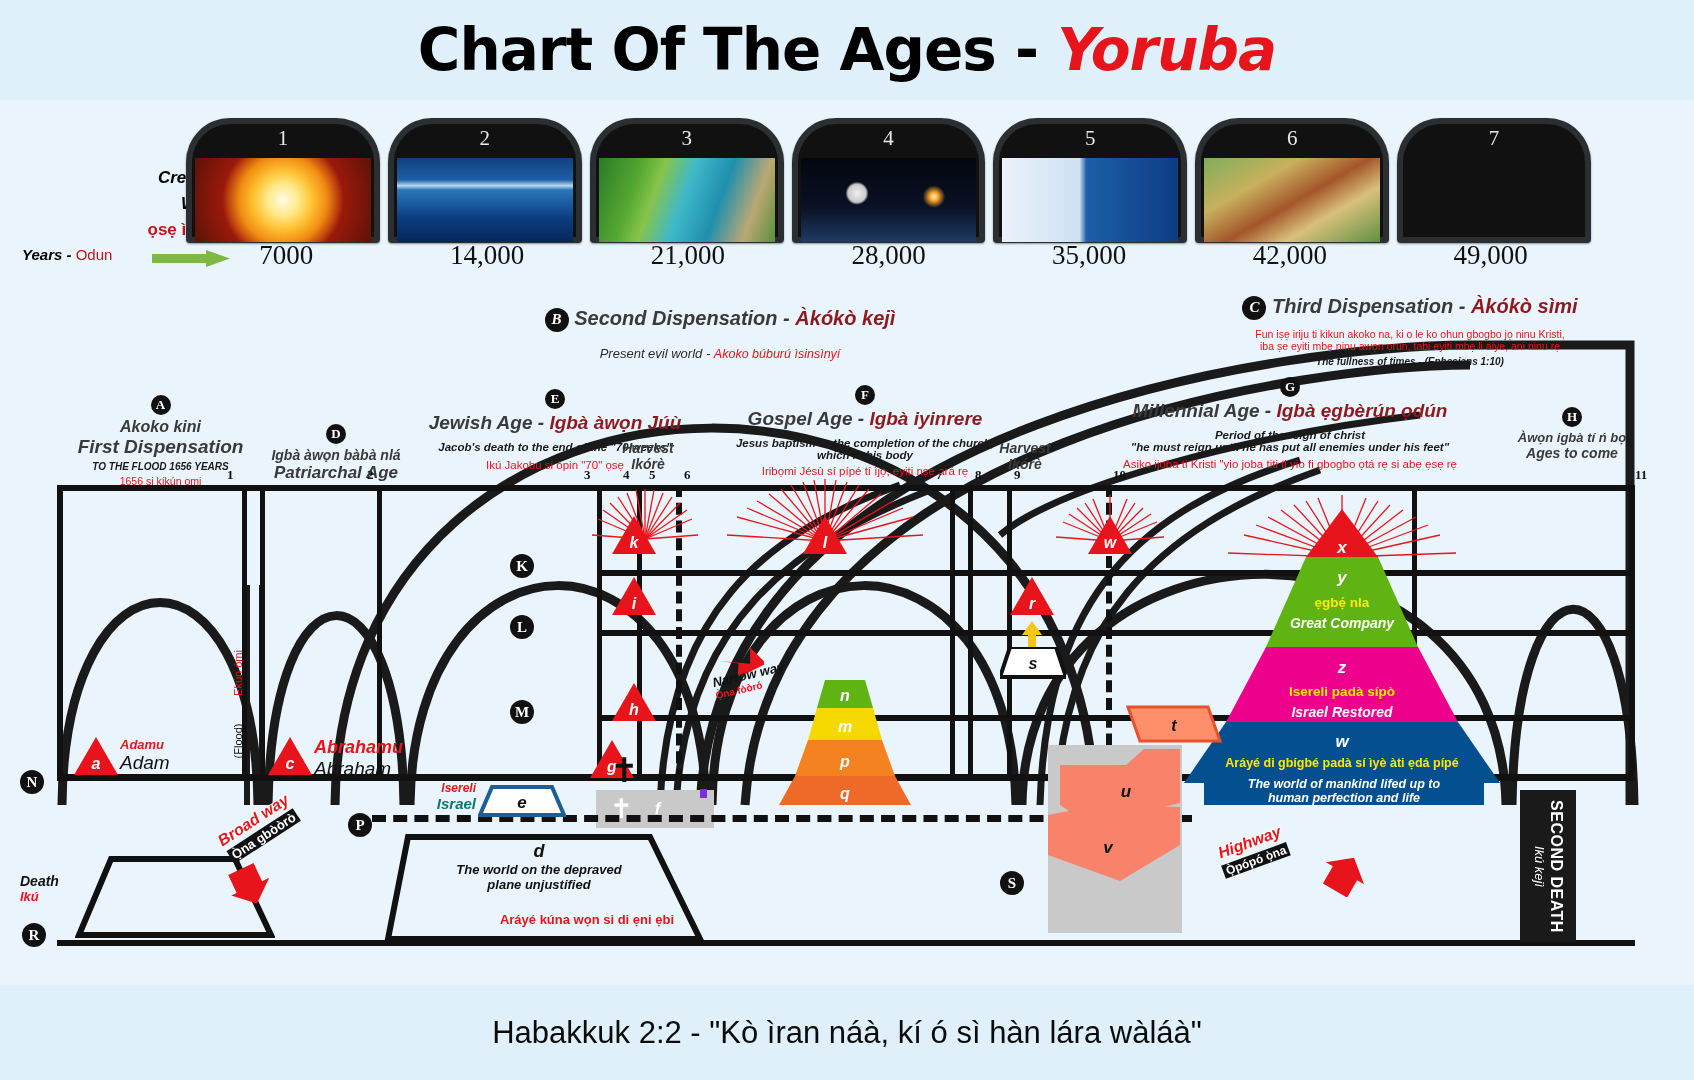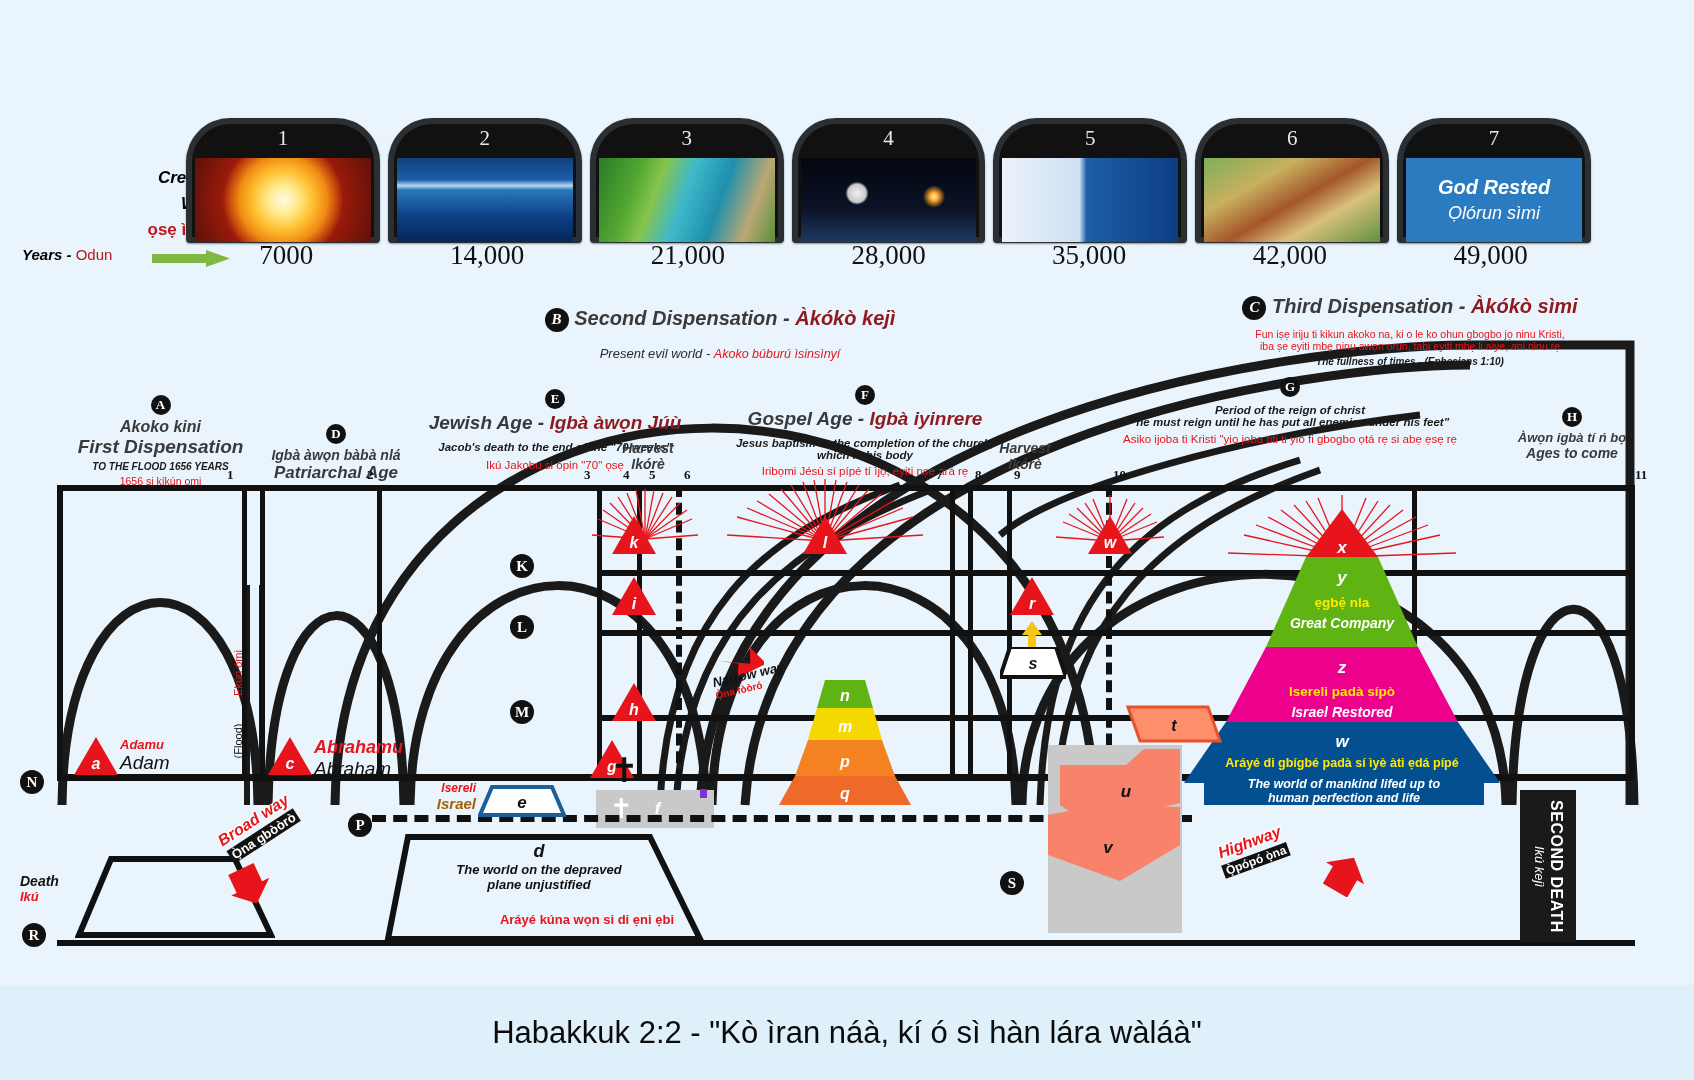--- a/index.html
+++ b/index.html
@@ -121,20 +121,23 @@
     position:absolute; left:0; top:985px; width:1694px; height:95px;
     background:#dff0fb; display:flex; align-items:center; justify-content:center;
   }
   .footer-text{ font-size:31px; color:#0b0b0b; font-family:"Liberation Sans",sans-serif;}
 </style>
 </head>
 <body>
 
 <div id="stage">
 
+  <div class="titlebar">
+    <div class="title-main"><span>Chart Of The Ages - </span><span class="title-accent">Yoruba</span></div>
+  </div>
 
   <div class="cw-label">
     <div>Creative</div>
     <div>Week</div>
     <div class="yor">ọsẹ ìṣèdá</div>
   </div>
 
   <div class="days-wrap">
     <div class="day">
       <div class="day-num">1</div>
@@ -155,24 +158,20 @@
     <div class="day">
       <div class="day-num">5</div>
       <div class="day-img img5"></div>
     </div>
     <div class="day">
       <div class="day-num">6</div>
       <div class="day-img img6"></div>
     </div>
     <div class="day">
       <div class="day-num">7</div>
-      <div class="day-img img7">
-        <div class="gr">God Rested</div>
-        <div class="or">Ọlórun sìmi</div>
-      </div>
     </div>
   </div>
 
   <div class="years-label"><span>Years</span> - <span class="yor">Odun</span></div>
   <svg class="years-arrow" viewBox="0 0 78 17">
     <polygon points="0,4 54,4 54,0 78,8.5 54,17 54,13 0,13" fill="#7fb843"></polygon>
   </svg>
   <div class="years-row">
     <div class="year-cell">7000</div>
     <div class="year-cell">14,000</div>
@@ -268,20 +267,21 @@
       <div class="tinyr" style="margin-top:4px; font-size:11.5px;">Iribọmi Jésù sí pípé tí ìjọ, eyiti nṣe ará rẹ</div>
     </div>
 
     <div class="tb" style="left:985px; top:155px; width:80px;">
       <div class="hd2" style="font-size:14px;">Harvest</div>
       <div class="hd2 r" style="font-size:14px;">Ikórè</div>
     </div>
 
     <div class="tb" style="left:1060px; top:92px; width:460px;">
       <div><span class="badge sm">G</span></div>
+      <div class="hd2" style="margin-top:3px; font-size:19px;"><span>Millennial Age - </span><span class="r">Igbà ẹgbèrún ọdún</span></div>
       <div class="tiny" style="margin-top:7px; font-size:11.5px;">Period of the reign of christ</div>
       <div class="tiny" style="font-size:11.5px;">"he must reign until he has put all enemies under his feet"</div>
       <div class="tinyr" style="margin-top:5px; font-size:11.5px;">Asiko ijoba ti Kristi "yio joba titi ti yio fi gbogbo ọtá rẹ si abẹ ẹsẹ rẹ</div>
     </div>
 
     <div class="tb" style="left:1512px; top:122px; width:120px;">
       <div><span class="badge sm">H</span></div>
       <div class="hd2 r" style="margin-top:3px; font-size:13px;">Àwọn igbà tí ń bọ</div>
       <div class="hd2" style="font-size:14px;">Ages to come</div>
     </div>
@@ -495,21 +495,21 @@
 
     <div style="position:absolute; left:596px; top:505px; width:118px; height:38px; background:#c9c9c9; display:flex; align-items:center; gap:22px; padding-left:14px;">
       <span style="font-size:27px; color:#fff; line-height:1;">✝</span>
       <span style="font-size:17px; font-style:italic; font-weight:bold; color:#fff;">f</span>
     </div>
     <div style="position:absolute; left:700px; top:504px; width:7px; height:9px; background:#7b2fd4;"></div>
 
     <div style="position:absolute; left:372px; top:530px; width:820px; height:0; border-top:7px dashed #111;"></div>
     <div style="position:absolute; left:398px; top:496px; text-align:right; width:78px;">
       <div style="font-size:12px; font-weight:bold; font-style:italic; color:#e8141b;">Isereli</div>
-      <div style="font-size:15px; font-weight:bold; font-style:italic; color:#a16207;">Israel</div>
+      <div style="font-size:15px; font-weight:bold; font-style:italic; color:#0f766e;">Israel</div>
     </div>
     <svg style="position:absolute; left:478px; top:500px; width:88px; height:34px;" viewBox="0 0 88 34">
       <polygon points="14,2 74,2 86,30 2,30" fill="#fff" stroke="#1c5e96" stroke-width="4"></polygon>
       <text x="44" y="23" text-anchor="middle" font-size="17" font-style="italic" font-weight="bold" fill="#111" font-family="Liberation Sans">e</text>
     </svg>
 
     <svg style="position:absolute; left:384px; top:548px; width:320px; height:110px;" viewBox="0 0 320 110">
       <polygon points="24,4 266,4 316,106 4,106" fill="none" stroke="#111" stroke-width="6"></polygon>
     </svg>
     <div style="position:absolute; left:404px; top:556px; width:270px; text-align:center;">

